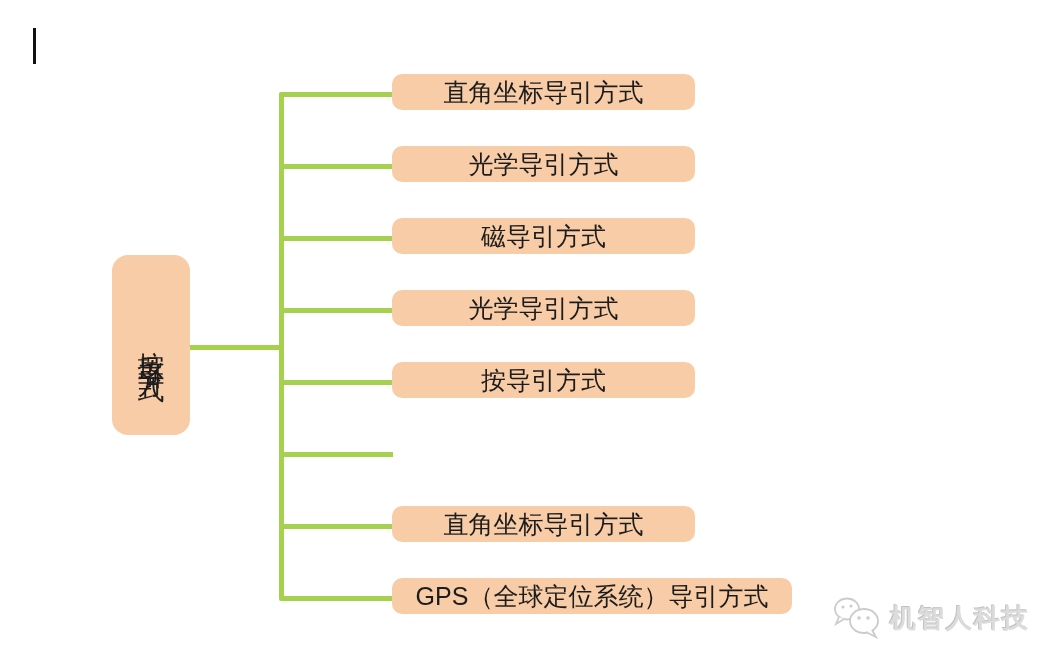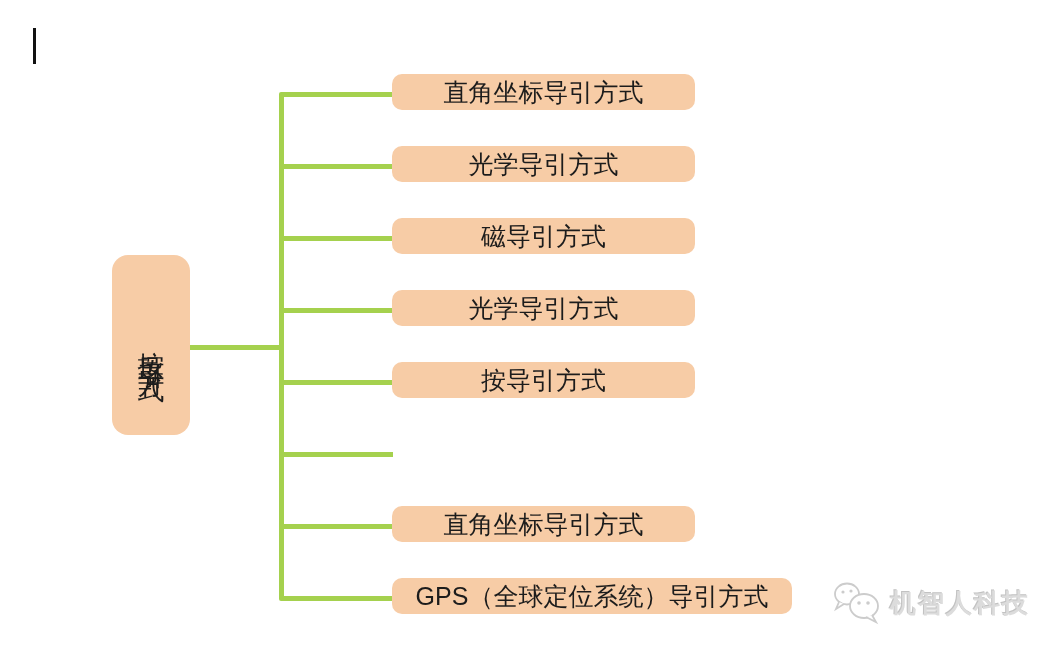--- a/index.html
+++ b/index.html
@@ -76,21 +76,21 @@
     font-size: 25px;
     font-weight: 500;
     white-space: nowrap;
   }
   .branch-box.wide { width: 400px; }
 
   
   .watermark {
     position: absolute;
     left: 832px;
-    top: 579px;
+    top: 594px;
     display: flex;
     align-items: center;
   }
   .wm-logo { width: 52px; height: 48px; }
   .wm-text {
     font-size: 26px;
     font-weight: bold;
     color: #dcdcdc;
     letter-spacing: 2px;
     margin-left: 6px;

